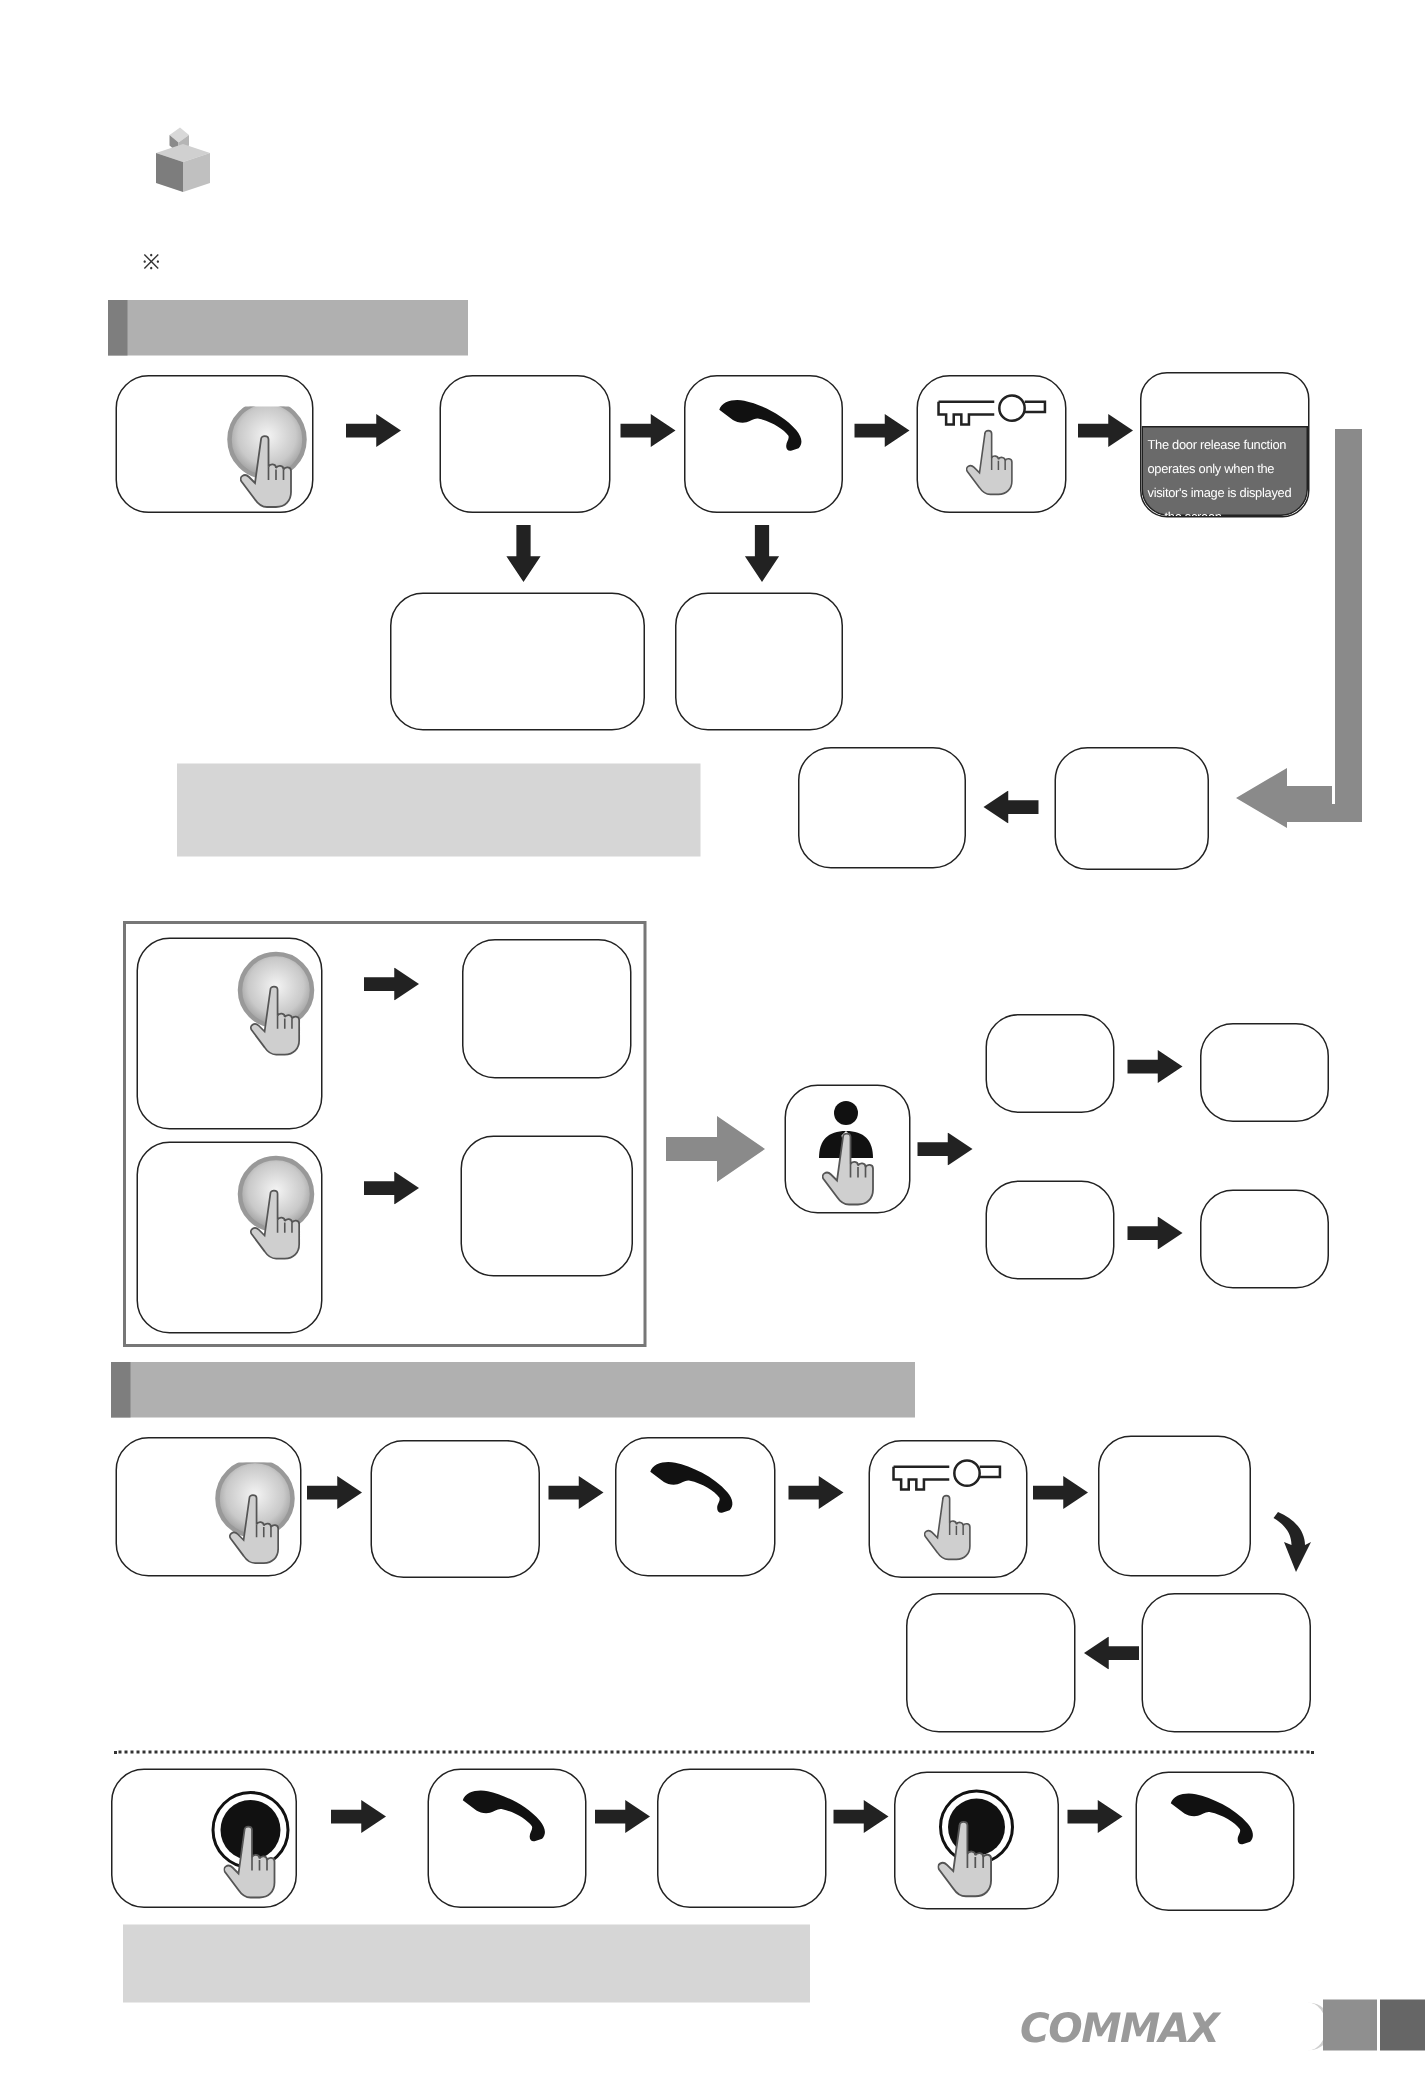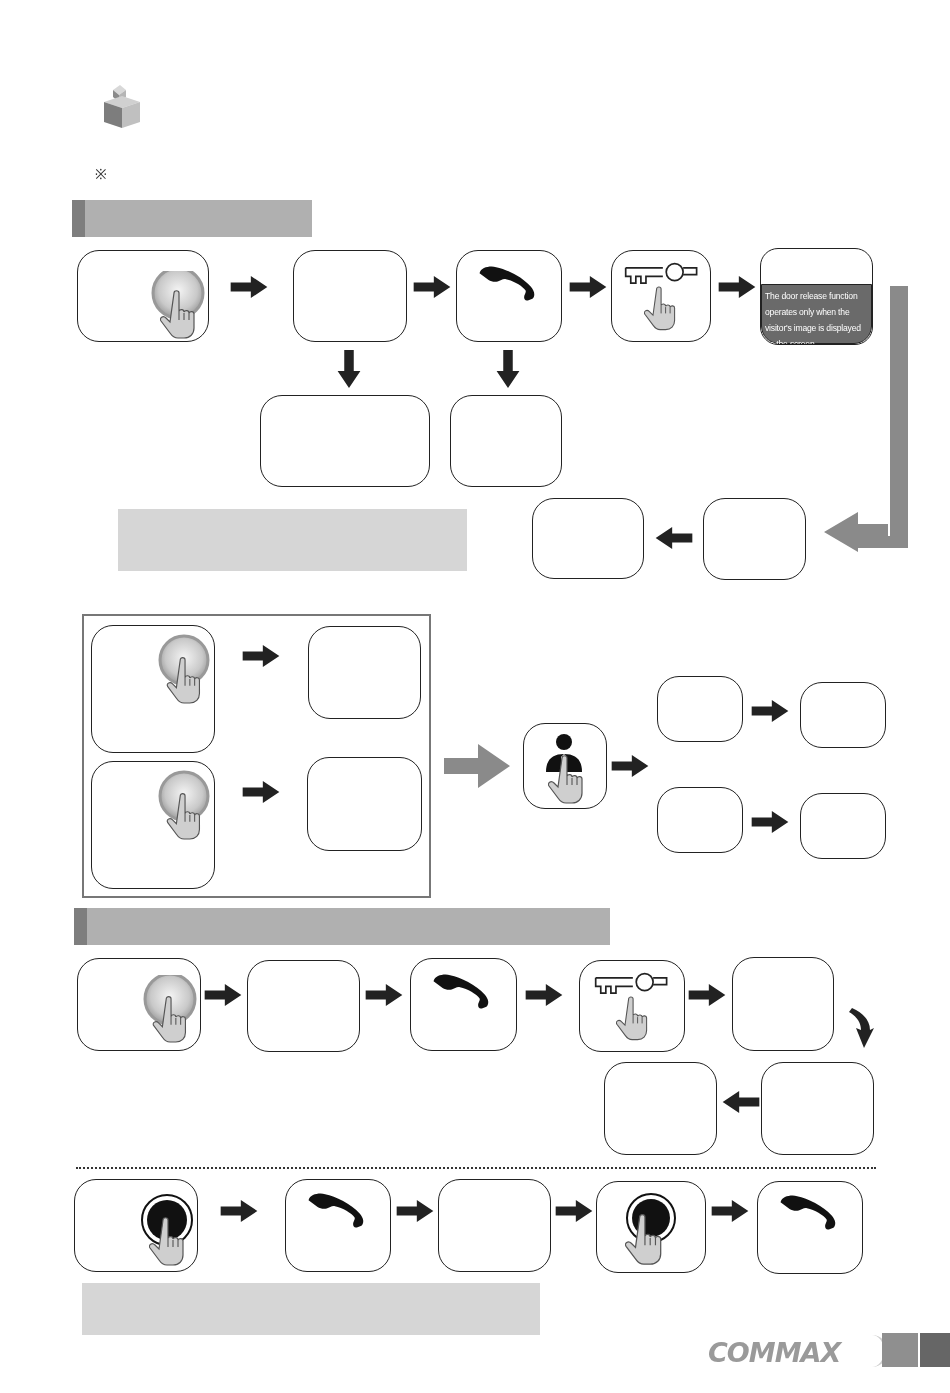--- a/index.html
+++ b/index.html
@@ -12,21 +12,21 @@
   .note { position: absolute; background: #d6d6d6; }
   svg { display: block; }
   .arrow { position: absolute; }
   .notice {
     position: absolute; left: 0; right: 0; bottom: 0; height: 60px;
     background: #6a6a6a; border: 1.6px solid #222; border-radius: 0 0 18px 18px;
     color: #fff; font-size: 8.6px; line-height: 16px; padding: 3px 3px 0 3px;
     font-family: "Liberation Sans Narrow", "Liberation Sans", sans-serif; letter-spacing: -0.2px;
   }
   .logo {
-    position: absolute; left: 708px; top: 1337px; font-style: italic; font-weight: bold;
+    position: absolute; left: 680px; top: 1337px; font-style: italic; font-weight: bold;
     font-size: 27px; color: #9a9a9a; letter-spacing: -1px; font-family: "DejaVu Sans", sans-serif;
   }
   .dotline { position: absolute; left: 76px; top: 1167px; width: 800px; border-top: 2px dotted #333; }
 </style>
 </head>
 <body>
 
 <svg width="0" height="0" style="position:absolute">
   <defs>
     <radialGradient id="btnGrad" cx="50%" cy="45%" r="55%">

